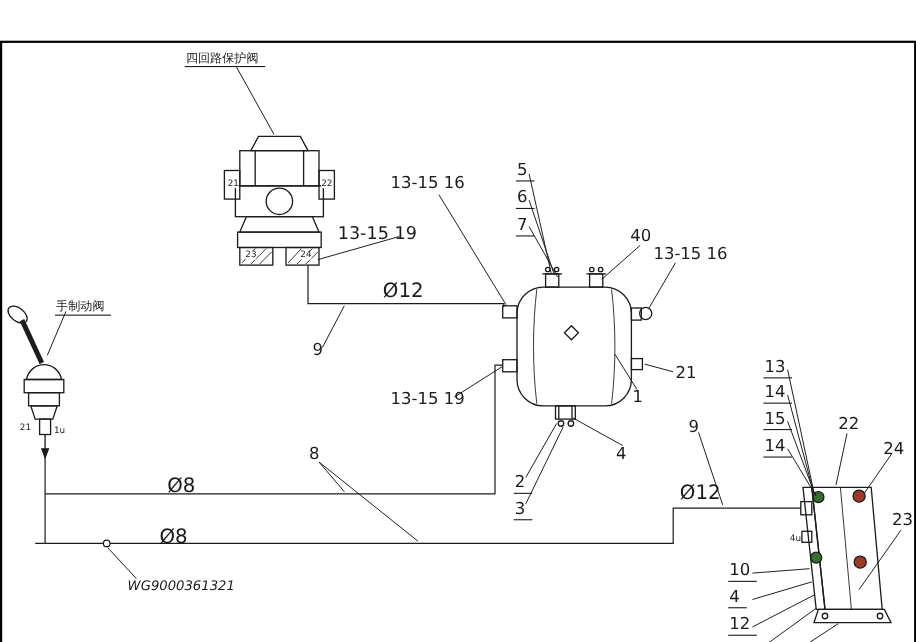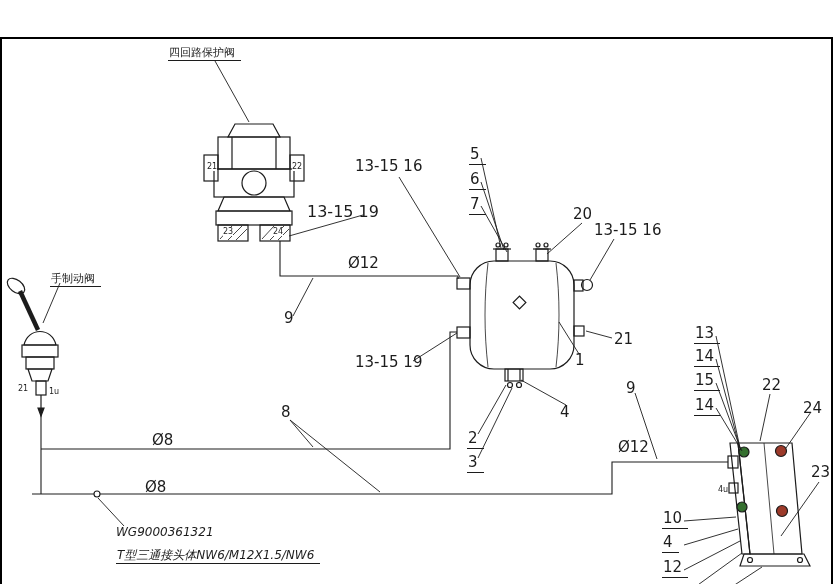--- a/index.html
+++ b/index.html
@@ -7,21 +7,21 @@
   .canvas {
     position:relative; width:833px; height:584px;
     background:#ffffff; border:2px solid #000;
     overflow:hidden; color:#1c1c1c;
     font-family:"DejaVu Sans","Liberation Sans",sans-serif;
     margin-top:37px;
   }
   svg.lines { position:absolute; left:0; top:0; }
   .lbl { position:absolute; line-height:1.05; white-space:nowrap; font-size:15px; }
   .f16 { font-size:16px; }
-  .f13 { font-size:15px; }
+  .f13 { font-size:18px; }
   .f12 { font-size:12px;font-style:italic; }
   .f11 { font-size:11px; }
   .f8  { font-size:8px; background:#fff; }
   .ul  { border-bottom:1px solid #1c1c1c; padding:0 6px 1px 1px; }
 </style>
 </head>
 <body>
 
 <div class="canvas">
 
@@ -144,21 +144,21 @@
   <div class="lbl f11 ul" style="left:48px;top:234px">手制动阀</div>
 
   <div class="lbl" style="left:353px;top:120px">13-15 16</div>
   <div class="lbl f16" style="left:305px;top:165px">13-15 19</div>
   <div class="lbl" style="left:353px;top:316px">13-15 19</div>
   <div class="lbl" style="left:592px;top:184px">13-15 16</div>
 
   <div class="lbl ul" style="left:467px;top:108px">5</div>
   <div class="lbl ul" style="left:467px;top:133px">6</div>
   <div class="lbl ul" style="left:467px;top:158px">7</div>
-  <div class="lbl" style="left:571px;top:168px">20</div>
+  <div class="lbl" style="left:571px;top:168px">40</div>
   <div class="lbl" style="left:282px;top:272px">9</div>
   <div class="lbl" style="left:573px;top:314px">1</div>
   <div class="lbl" style="left:612px;top:293px">21</div>
   <div class="lbl" style="left:558px;top:366px">4</div>
   <div class="lbl ul" style="left:465px;top:392px">2</div>
   <div class="lbl ul" style="left:465px;top:416px">3</div>
   <div class="lbl" style="left:279px;top:366px">8</div>
   <div class="lbl" style="left:624px;top:342px">9</div>
   <div class="lbl ul" style="left:692px;top:287px">13</div>
   <div class="lbl ul" style="left:692px;top:310px">14</div>
@@ -172,21 +172,20 @@
   <div class="lbl ul" style="left:660px;top:521px">12</div>
   <div class="lbl ul" style="left:660px;top:546px">17</div>
   <div class="lbl" style="left:716px;top:553px">25</div>
 
   <div class="lbl f13" style="left:346px;top:217px">Ø12</div>
   <div class="lbl f13" style="left:150px;top:394px">Ø8</div>
   <div class="lbl f13" style="left:143px;top:441px">Ø8</div>
   <div class="lbl f13" style="left:616px;top:401px">Ø12</div>
 
   <div class="lbl f12" style="left:114px;top:487px">WG9000361321</div>
-  <div class="lbl f12 ul" style="left:114px;top:510px">T型三通接头体NW6/M12X1.5/NW6</div>
 
   <div class="lbl f8" style="left:205px;top:124px">21</div>
   <div class="lbl f8" style="left:290px;top:124px">22</div>
   <div class="lbl f8" style="left:221px;top:189px">23</div>
   <div class="lbl f8" style="left:271px;top:189px">24</div>
   <div class="lbl f8" style="left:16px;top:346px">21</div>
   <div class="lbl f8" style="left:47px;top:349px">1u</div>
   <div class="lbl f8" style="left:716px;top:447px">4u</div>
 
 </div>

